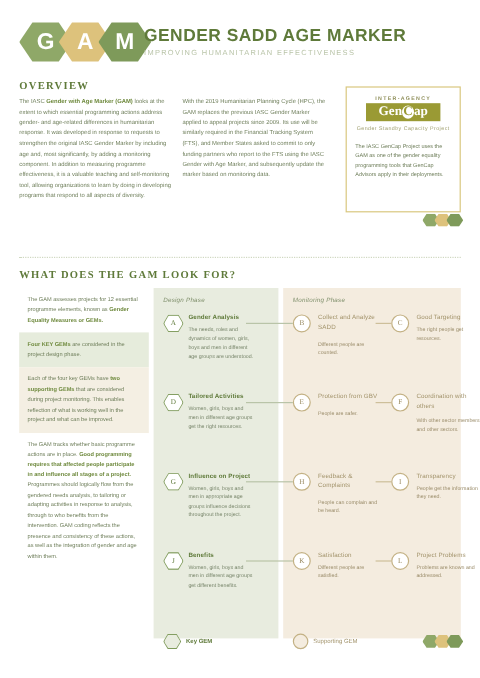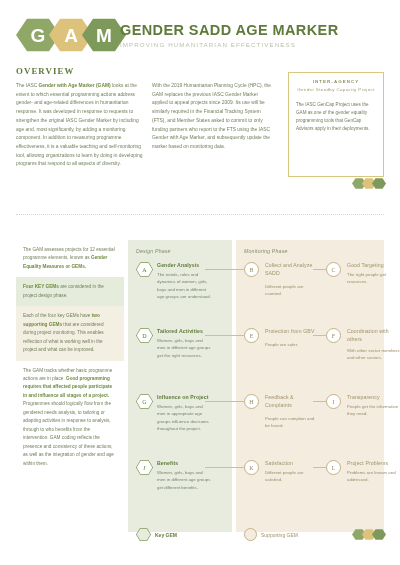--- a/index.html
+++ b/index.html
@@ -209,34 +209,38 @@
     </div>
   </div>
 
   <div class="sec-head" id="overview-heading">OVERVIEW</div>
   <div class="ov-col" id="ov-col-1">The IASC <b>Gender with Age Marker (GAM)</b> looks at the extent to which essential programming actions address gender- and age-related differences in humanitarian response. It was developed in response to requests to strengthen the original IASC Gender Marker by including age and, most significantly, by adding a monitoring component. In addition to measuring programme effectiveness, it is a valuable teaching and self-monitoring tool, allowing organizations to learn by doing in developing programs that respond to all aspects of diversity.</div>
   <div class="ov-col" id="ov-col-2">With the 2019 Humanitarian Planning Cycle (HPC), the GAM replaces the previous IASC Gender Marker applied to appeal projects since 2009. Its use will be similarly required in the Financial Tracking System (FTS), and  Member States asked to commit to only funding partners who report to the FTS using the IASC Gender with Age Marker, and subsequently update the marker based on monitoring data.</div>
 
   <div class="gencap-box">
     <div class="gencap-logo">
       <div class="gc-top">INTER-AGENCY</div>
+      <div class="gc-band">
+        <div class="gc-word">Gen<span class="gc-o">C</span>ap</div>
+      </div>
       <div class="gc-sub">Gender Standby
 Capacity Project</div>
     </div>
     <div class="gc-body">The IASC GenCap Project uses the GAM as one of the gender equality programming tools that GenCap Advisors apply in their deployments.</div>
   </div>
 
   <div class="mini-logo">
     <div class="mini-hex mini-1"></div>
     <div class="mini-hex mini-2"></div>
     <div class="mini-hex mini-3"></div>
   </div>
 
   <div class="divider" id="divider-1"></div>
 
+  <div class="sec-head" id="lookfor-heading">WHAT DOES THE GAM LOOK FOR?</div>
 
   <div class="phase-col" id="design-col"></div>
   <div class="phase-col" id="monitor-col"></div>
   <div class="phase-label" id="design-label">Design Phase</div>
   <div class="phase-label" id="monitor-label">Monitoring Phase</div>
 
   <div class="left-rail">
     <div class="rail-card rail-white">The GAM assesses projects for 12 essential programme elements, known as <b>Gender Equality Measures or GEMs.</b></div>
     <div class="rail-card rail-green"><b>Four KEY GEMs</b> are considered in the project design phase.</div>
     <div class="rail-card rail-cream">Each of the four key GEMs have <b>two supporting GEMs</b> that are considered during project monitoring. This enables reflection of what is working well in the project and what can be improved.</div>

